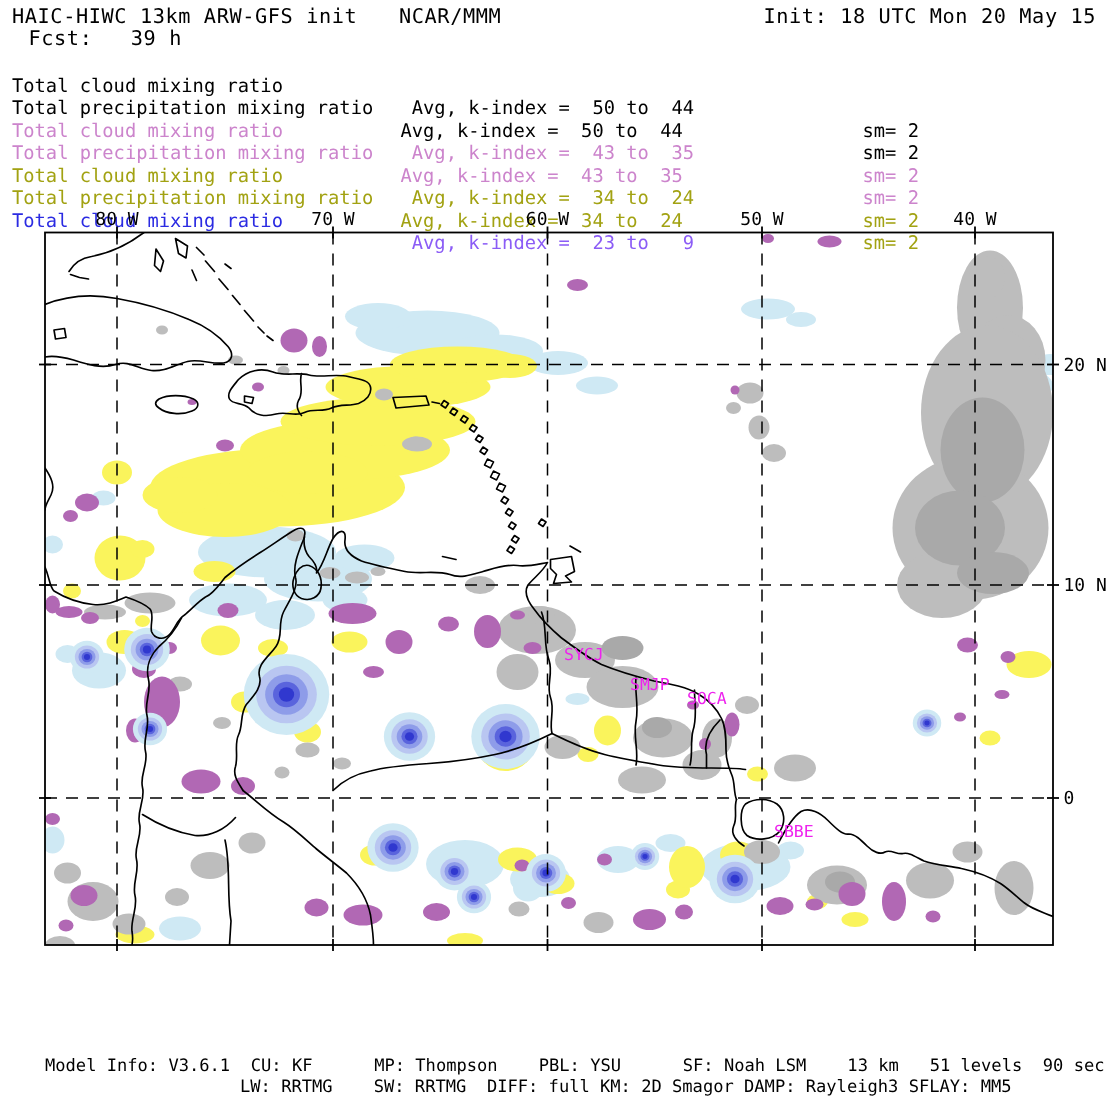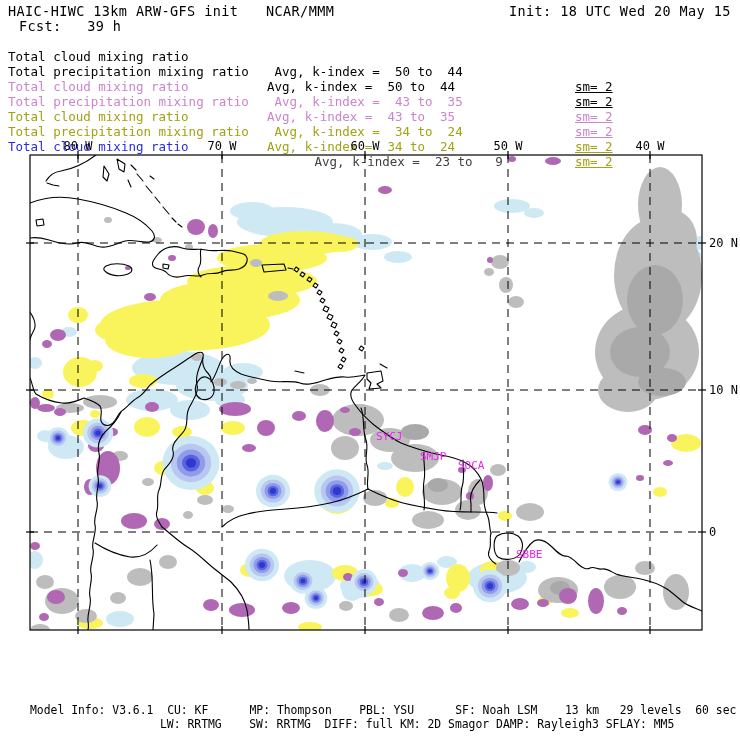--- a/index.html
+++ b/index.html
@@ -4,33 +4,33 @@
 <style>
   html,body{margin:0;padding:0;background:#ffffff;}
   #page{position:relative;width:740px;height:740px;background:#ffffff;overflow:hidden;
         font-family:"DejaVu Sans Mono",monospace;color:#000;}
   .abs{position:absolute;white-space:pre;}
   .hline{font-size:13.5px;line-height:15px;letter-spacing:.4px;}
   .lrow{font-size:12.5px;line-height:15px;}
   .lrow span{position:absolute;white-space:pre;}
   .lrow .f{left:8px;}
   .lrow .s{left:267px;}
-  .lrow .m{left:575px;text-decoration:underline;}
+  .lrow .m{left:575px;}
   .foot{font-size:11.4px;line-height:14px;}
   #wxmap{position:absolute;left:0;top:0;}
   text{font-family:"DejaVu Sans Mono",monospace;}
 </style>
 </head>
 <body>
 
 <div id="page">
 
   <div class="abs hline" style="left:8px;top:4px">HAIC-HIWC 13km ARW-GFS init</div>
   <div class="abs hline" style="left:266px;top:4px">NCAR/MMM</div>
-  <div class="abs hline" style="left:509px;top:4px">Init: 18 UTC Wed 20 May 15</div>
+  <div class="abs hline" style="left:509px;top:4px">Init: 18 UTC Mon 20 May 15</div>
   <div class="abs hline" style="left:19px;top:19px">Fcst:   39 h</div>
 
   <div class="abs lrow" style="left:0;top:34px;width:740px">
     <span class="f" style="color: rgb(0, 0, 0);">Total cloud mixing ratio</span>
     <span class="s" style="color: rgb(0, 0, 0);"> Avg, k-index =  50 to  44</span>
     <span class="m" style="color: rgb(0, 0, 0);">sm= 2</span>
   </div>
   <div class="abs lrow" style="left:0;top:49px;width:740px">
     <span class="f" style="color: rgb(0, 0, 0);">Total precipitation mixing ratio</span>
     <span class="s" style="color: rgb(0, 0, 0);">Avg, k-index =  50 to  44</span>
@@ -51,21 +51,21 @@
     <span class="s" style="color: rgb(162, 162, 18);"> Avg, k-index =  34 to  24</span>
     <span class="m" style="color: rgb(162, 162, 18);">sm= 2</span>
   </div>
   <div class="abs lrow" style="left:0;top:109px;width:740px">
     <span class="f" style="color: rgb(162, 162, 18);">Total precipitation mixing ratio</span>
     <span class="s" style="color: rgb(162, 162, 18);">Avg, k-index =  34 to  24</span>
     <span class="m" style="color: rgb(162, 162, 18);">sm= 2</span>
   </div>
   <div class="abs lrow" style="left:0;top:124px;width:740px">
     <span class="f" style="color: rgb(43, 43, 226);">Total cloud mixing ratio</span>
-    <span class="s" style="color: #404040; margin-left: 40px;"> Avg, k-index =  23 to   9</span>
+    <span class="s" style="color: #8b5cf6;"> Avg, k-index =  23 to   9</span>
     <span class="m" style="color: rgb(43, 43, 226);"></span>
   </div>
 
   <svg id="wxmap" width="740" height="740" viewBox="0 0 740 740">
     <defs>
       <clipPath id="mapclip">
           <rect x="30" y="155" width="672" height="475"></rect>
         </clipPath>
     </defs>
 
@@ -384,15 +384,15 @@
     <g id="stations">
         <text x="376" y="440" font-size="11px" fill="#ee22ee">SYCJ</text>
         <text x="420" y="460" font-size="11px" fill="#ee22ee">SMJP</text>
         <text x="458" y="469" font-size="11px" fill="#ee22ee">SOCA</text>
         <text x="516" y="558" font-size="11px" fill="#ee22ee">SBBE</text>
       </g>
 
     <rect id="mapborder" x="30" y="155" width="672" height="475" fill="none" stroke="#000" stroke-width="1.2"></rect>
   </svg>
 
-  <div class="abs foot" style="left:30px;top:703px">Model Info: V3.6.1  CU: KF      MP: Thompson    PBL: YSU      SF: Noah LSM    13 km   29 levels  60 sec</div>
+  <div class="abs foot" style="left:30px;top:703px">Model Info: V3.6.1  CU: KF      MP: Thompson    PBL: YSU      SF: Noah LSM    13 km   51 levels  90 sec</div>
   <div class="abs foot" style="left:160px;top:717px">LW: RRTMG    SW: RRTMG  DIFF: full KM: 2D Smagor DAMP: Rayleigh3 SFLAY: MM5</div>
 </div>
 
 </body></html>

